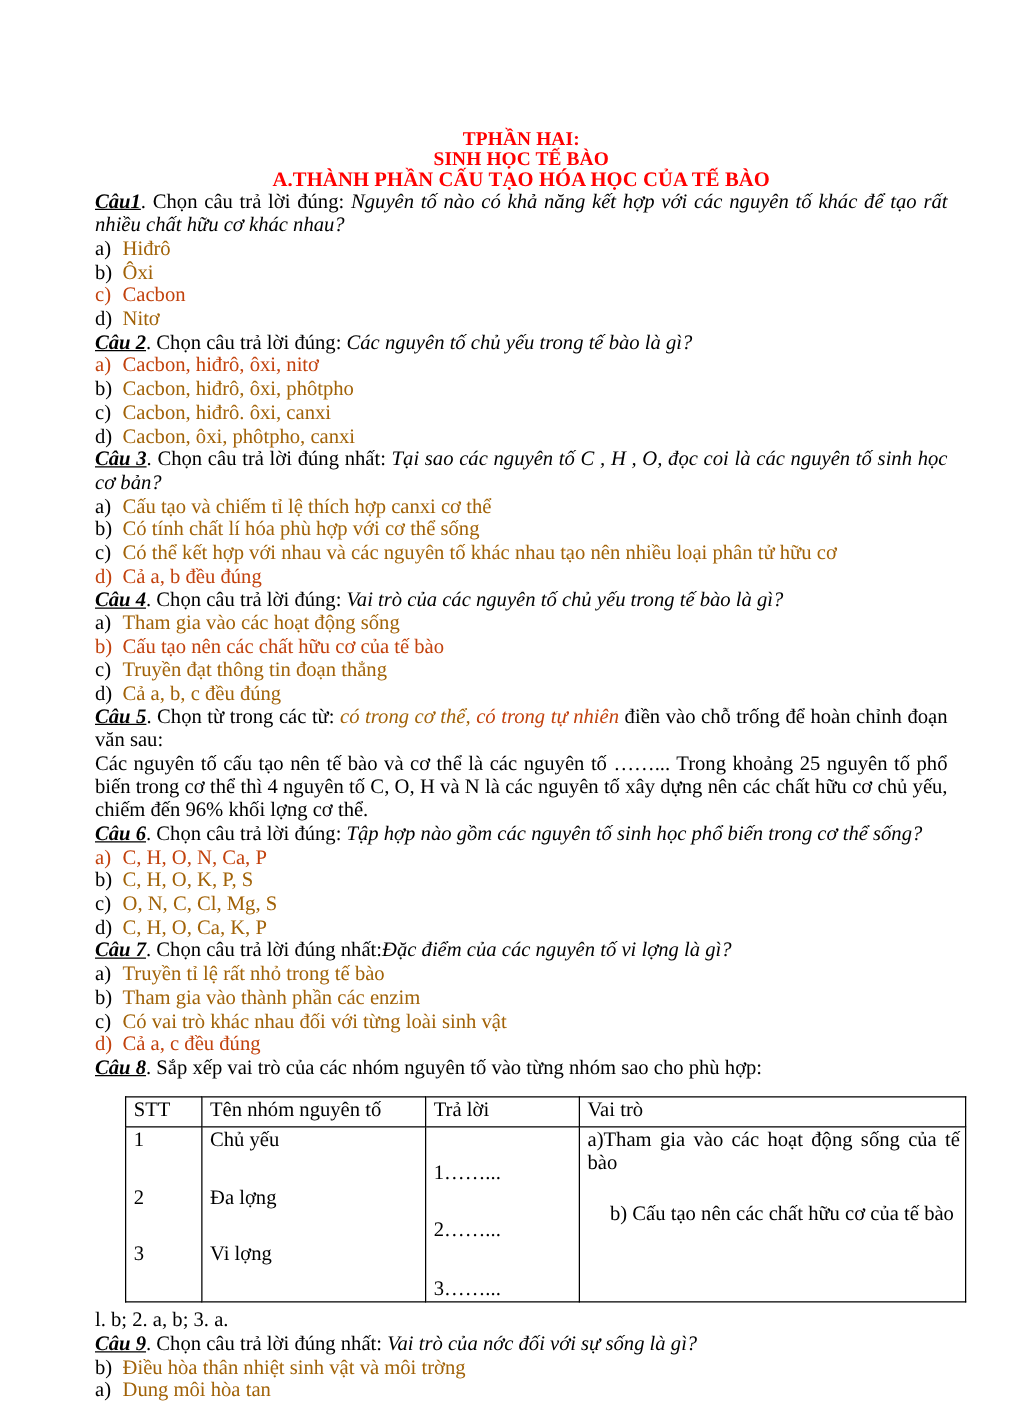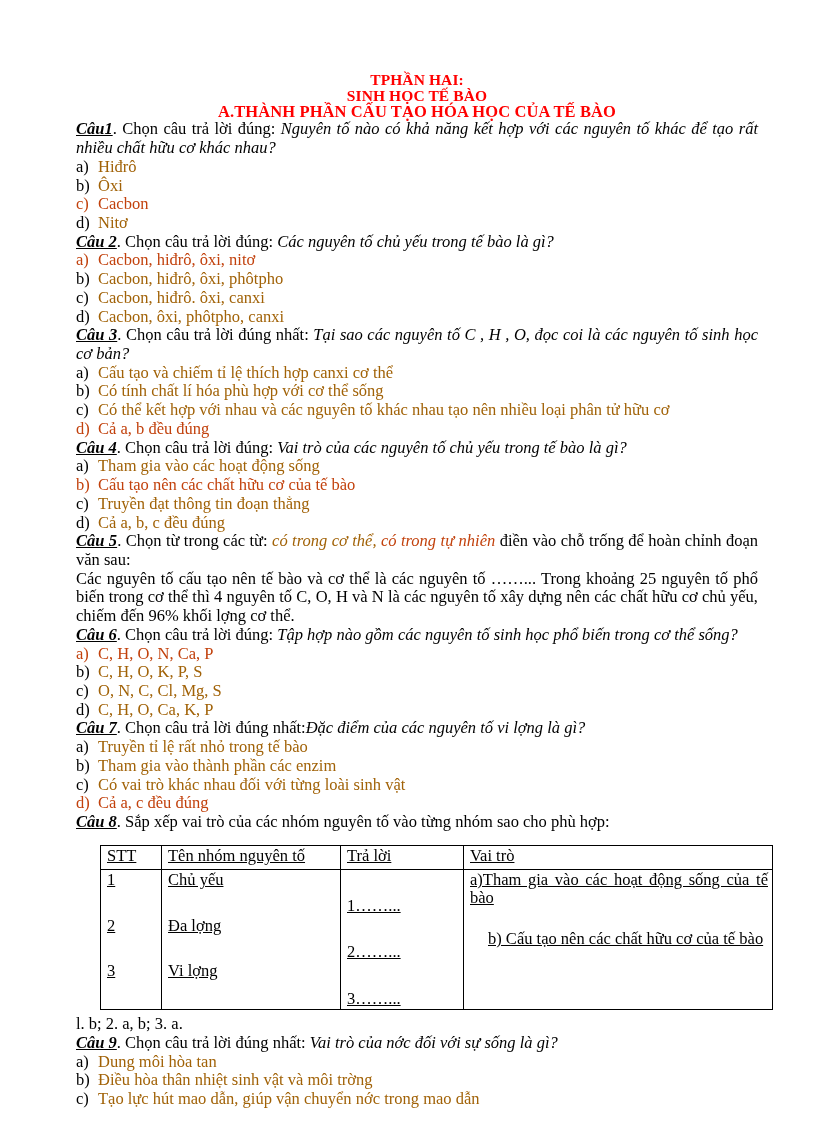--- a/index.html
+++ b/index.html
@@ -13,21 +13,21 @@
     font-family: "Liberation Serif", "DejaVu Serif", serif;
     color: #000000;
     overflow: hidden;
   }
   .page {
     position: relative;
     width: 816px;
     height: 1123px;
     background: #ffffff;
     box-sizing: border-box;
-    padding: 72px 58px 0 76px;
+    padding: 104px 58px 0 76px;
   }
 
   
   .title-block {
     text-align: center;
     color: #ff0000;
     font-weight: bold;
     font-size: 15.5px;
     line-height: 1.02;
     letter-spacing: 0.1px;
@@ -96,21 +96,20 @@
     border-collapse: collapse;
     width: 628px;
     table-layout: fixed;
     font-size: 16.5px;
     line-height: 1.12;
   }
   table.sort-table td {
     border: 1px solid #000000;
     vertical-align: top;
     padding: 1px 4px 1px 6px;
-    text-decoration: underline;
   }
   table.sort-table td.c1 { width: 50px; }
   table.sort-table td.c2 { width: 168px; }
   table.sort-table td.c3 { width: 112px; }
   table.sort-table td.c4 { width: 298px; }
   td.hdr { height: 21px; }
   td.body-cell { height: 116px; }
   .row-item { margin: 0; }
   .sp1 { height: 28px; }
   .sp2 { height: 26px; }
@@ -246,18 +245,18 @@
     </tbody>
       </table>
   </div>
 
   <p class="answers-line">l. b; 2. a, b; 3. a.</p>
 
   <p class="q-lead">
     <span class="cau-label">Câu 9</span><span>. Chọn câu trả lời đúng nhất: </span><span class="stem">Vai trò của nớc   đối với sự sống là gì?</span>
   </p>
   <ol class="opts">
+    <li><span class="opt-tag">b)</span><span class="blk">Điều hòa thân nhiệt sinh vật và môi trờng</span></li>
     <li><span class="opt-tag">a)</span><span class="blk">Dung môi hòa tan</span></li>
-    <li><span class="opt-tag">b)</span><span class="blk">Điều hòa thân nhiệt sinh vật và môi trờng</span></li>
     <li><span class="opt-tag">c)</span><span class="blk">Tạo lực hút mao dẫn, giúp vận chuyển nớc trong mao dẫn</span></li>
   </ol>
 
 </div>
 
 </body></html>

